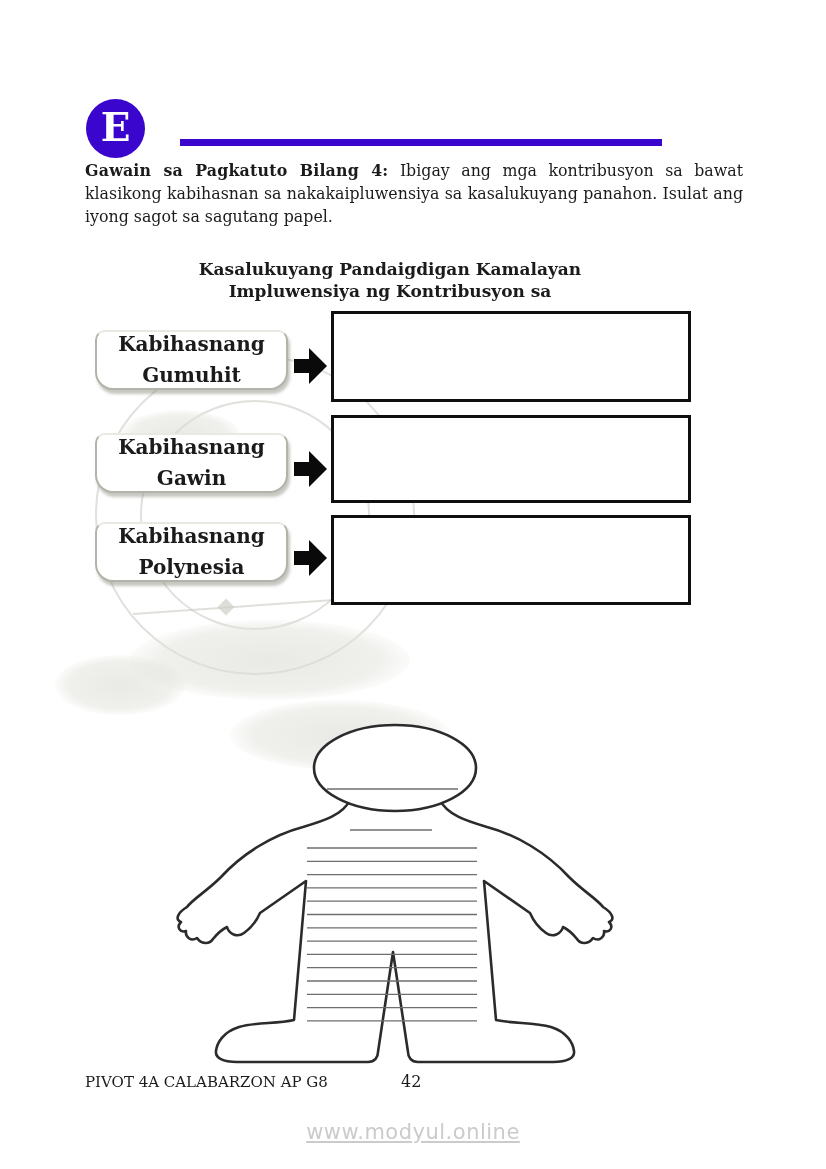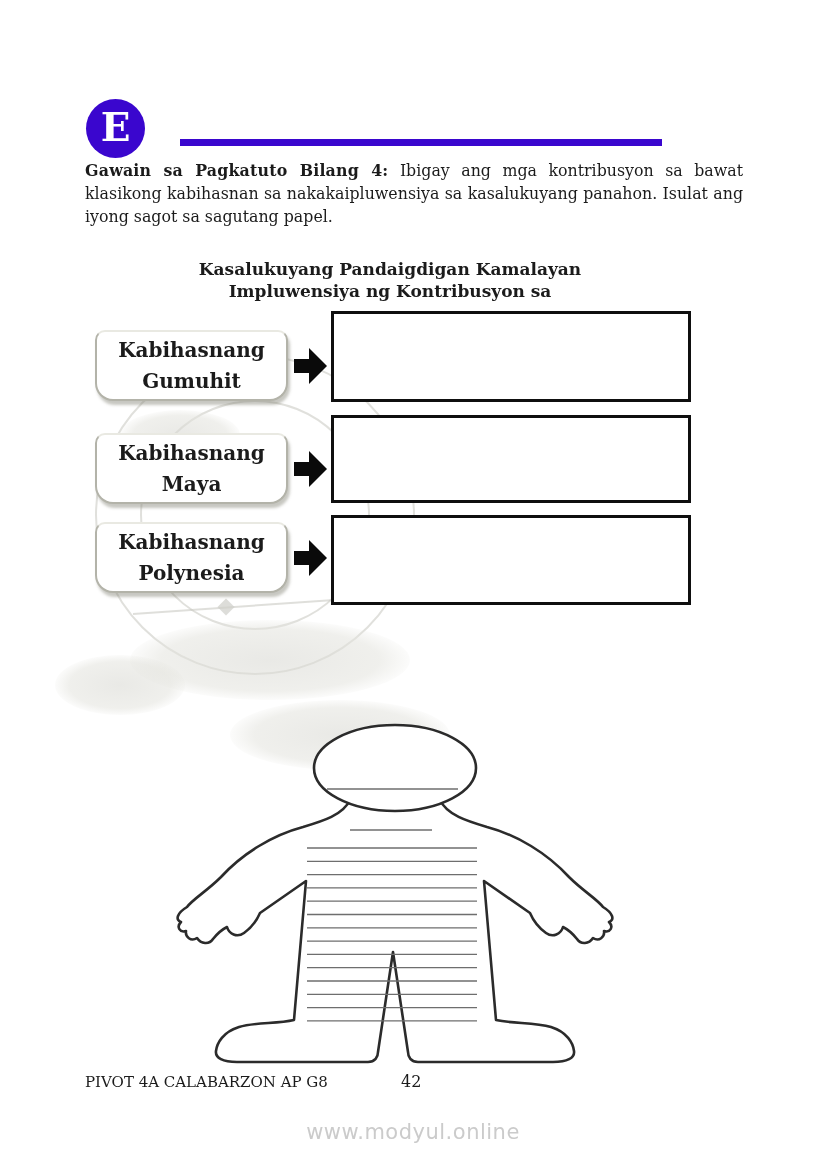--- a/index.html
+++ b/index.html
@@ -21,40 +21,40 @@
     display:flex; align-items:center; justify-content:center; z-index:2; }
   .badge span { color:#fff; font-size:39px; font-weight:bold; line-height:1; transform:translateY(-1px); }
   .head-rule { position:absolute; left:180px; top:139px; width:482px; height:7px; z-index:2; }
   
   .para { position:absolute; left:85px; width:658px; font-size:15.8px; line-height:22.8px;
     text-align:justify; z-index:2; }
   .para b { letter-spacing:.2px; }
   
   .diagram-title { position:absolute; left:60px; top:259px; width:660px; text-align:center;
     font-weight:bold; font-size:17px; line-height:21.5px; z-index:2; }
-  .label-box { position:absolute; left:95px; width:193px; height:71px; background:#fff;
+  .label-box { position:absolute; left:95px; width:193px; height:60px; background:#fff;
     border:2px solid #b3b3a9; border-top-color:#e9e9e2;
     border-radius:10px 10px 18px 18px;
     box-shadow:2px 4px 3px rgba(130,130,118,.45);
     display:flex; flex-direction:column; align-items:center; justify-content:center;
     font-weight:bold; font-size:20px; line-height:31px; z-index:2; text-align:center; }
   .block-arrow { position:absolute; left:294px; width:34px; height:38px; z-index:2; }
   .answer-box { position:absolute; left:331px; width:360px; background:#fff;
     border:3.3px solid #0f0f0f; z-index:1; }
   
   .doll { position:absolute; left:172px; top:712px; z-index:1; }
   .doll path, .doll ellipse { fill:#ffffff; stroke:#2b2b2b; stroke-width:2.6;
     stroke-linejoin:round; stroke-linecap:round; }
   .doll line { stroke:#6e6e6e; stroke-width:1.3; }
   
   .footer-left { position:absolute; left:85px; top:1073px; font-size:15px; z-index:2; }
   .footer-page { position:absolute; left:401px; top:1072px; font-size:16px; z-index:2; }
   .site-watermark { position:absolute; left:0; top:1120px; width:100%; text-align:center;
     font-family:"DejaVu Sans","Liberation Sans",sans-serif; font-size:21px; color:#cbcbcb;
-    letter-spacing:.5px; z-index:2; }
+    letter-spacing:.5px; z-index:2;text-decoration:underline; }
 </style>
 </head>
 <body>
 
 <div class="page">
 
   <div class="grunge">
     <div class="stamp-circle" style="left:95px;  top:355px; width:320px; height:320px;"></div>
     <div class="stamp-circle" style="left:140px; top:400px; width:230px; height:230px;"></div>
     <div class="stamp-line" style="left:133px; top:613px; width:198px; transform:rotate(-4deg);"></div>
@@ -81,21 +81,21 @@
     <div>Kabihasnang</div>
     <div>Gumuhit</div>
   </div>
   <svg class="block-arrow" style="top:347px;" viewBox="0 0 34 38">
       <polygon points="0,12 15,12 15,1 33,19 15,37 15,26 0,26" fill="#0a0a0a"></polygon>
     </svg>
   <div class="answer-box" style="top:311px; height:91px;"></div>
 
   <div class="label-box" style="top:433px;">
     <div>Kabihasnang</div>
-    <div>Maya</div>
+    <div>Gawin</div>
   </div>
   <svg class="block-arrow" style="top:450px;" viewBox="0 0 34 38">
       <polygon points="0,12 15,12 15,1 33,19 15,37 15,26 0,26" fill="#0a0a0a"></polygon>
     </svg>
   <div class="answer-box" style="top:415px; height:88px;"></div>
 
   <div class="label-box" style="top:522px;">
     <div>Kabihasnang</div>
     <div>Polynesia</div>
   </div>

